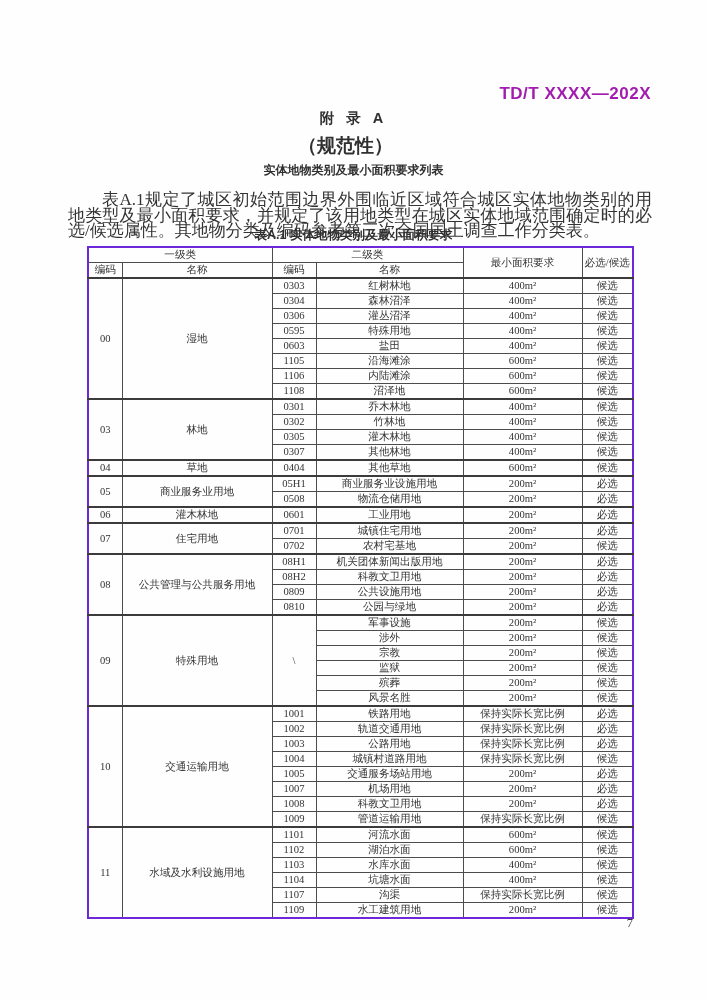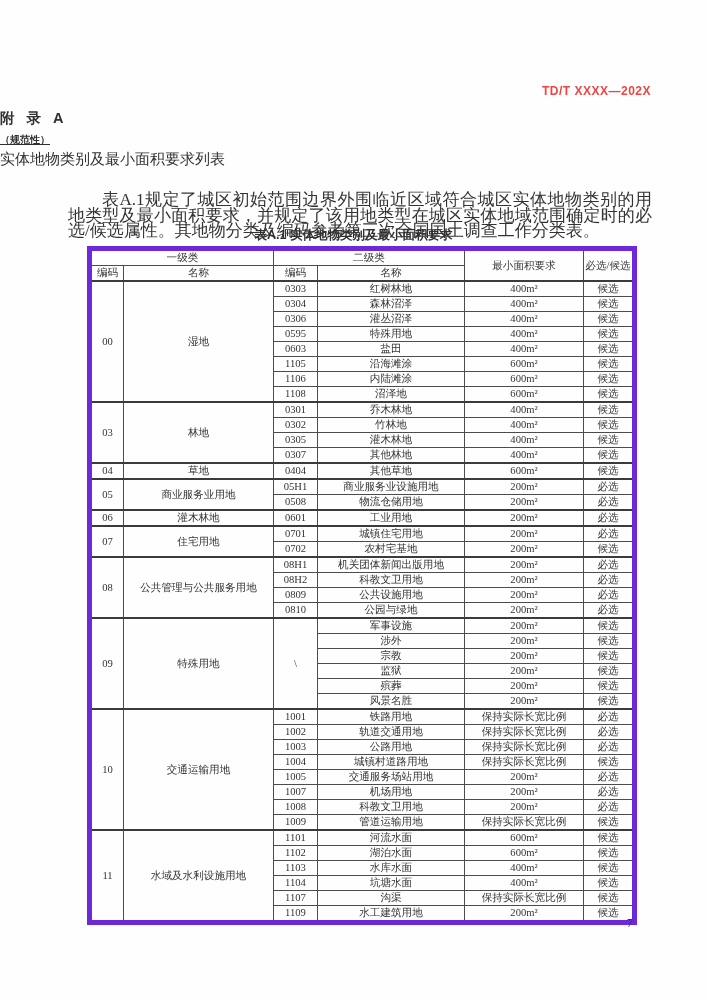--- a/index.html
+++ b/index.html
@@ -7,49 +7,49 @@
     position:relative;
     width:707px; height:1000px;
     background:#fefefe;
     color:#2f2f2f;
     font-family:"Liberation Serif","DejaVu Serif",serif;
     overflow:hidden;
   }
   .doc-code {
     position:absolute; top:84px; right:56px;
     font-family:"Liberation Sans","DejaVu Sans",sans-serif;
-    font-weight:bold; font-size:12px; letter-spacing:0.5px;
-    color:#ef4444;
+    font-weight:bold; font-size:17px; letter-spacing:0.5px;
+    color:#a21caf;
   }
   .title-block {
     position:absolute; top:109px; left:0; width:100%;
-    text-align:left;
+    text-align:center;
     font-family:"Liberation Sans","DejaVu Sans",sans-serif;
     color:#303030;
   }
   .title-block .appendix { font-size:14.5px; font-weight:bold; letter-spacing:4px; margin:0 0 5px 0; }
-  .title-block .normative { font-size:10px; font-weight:bold; margin:0 16px 3px 0;text-decoration:underline; }
-  .title-block .subtitle { font-size:15px; font-weight:normal; margin:0; }
+  .title-block .normative { font-size:19px; font-weight:bold; margin:0 16px 3px 0; }
+  .title-block .subtitle { font-size:12px; font-weight:bold; margin:0; }
   .intro {
     position:absolute; top:175px; left:68px; width:584px;
     font-size:17px; line-height:15.7px;
     text-align:justify; text-indent:2em;
     color:#333333;
   }
   .caption {
     position:absolute; top:227px; left:0; width:100%;
     text-align:center;
     font-family:Liberation Sans, sans-serif;
     font-size:12.5px; font-weight:bold; color:#303030;
   }
   table.req-table {
     position:absolute; top:246px; left:87px;
     width:545px;
     border-collapse:collapse; table-layout:fixed;
-    border:5px solid #6d28d9;
+    border:2px solid #6d28d9;
   }
   table.req-table th, table.req-table td {
     border:1px solid #4c4c4c;
     font-size:10.6px; font-weight:normal;
     height:14px; line-height:1.05;
     text-align:center; vertical-align:middle;
     padding:0 1px;
     color:#333333;
     overflow:hidden; white-space:nowrap;
   }

